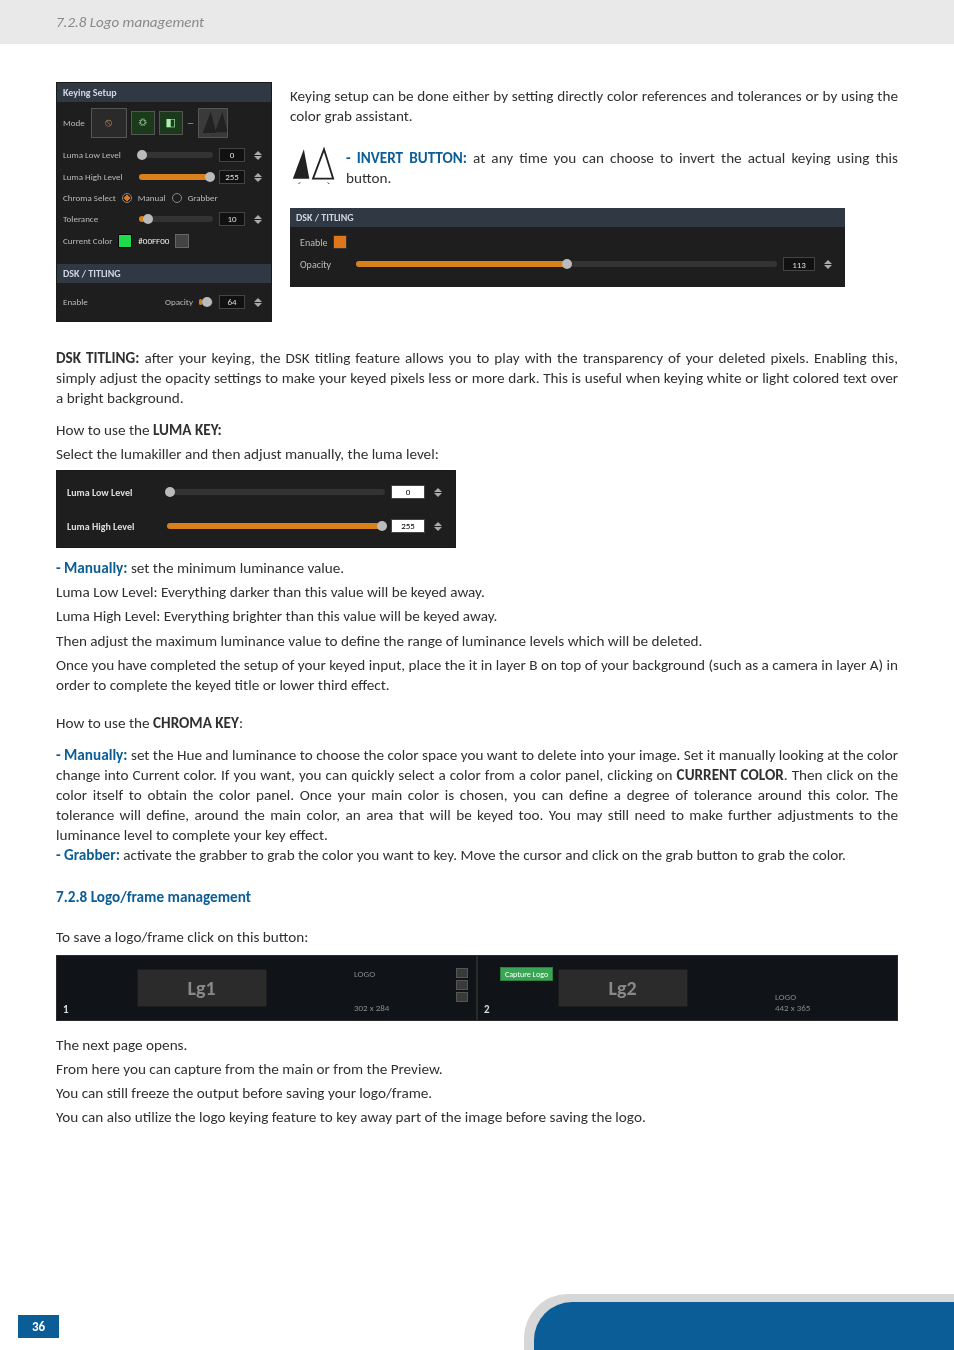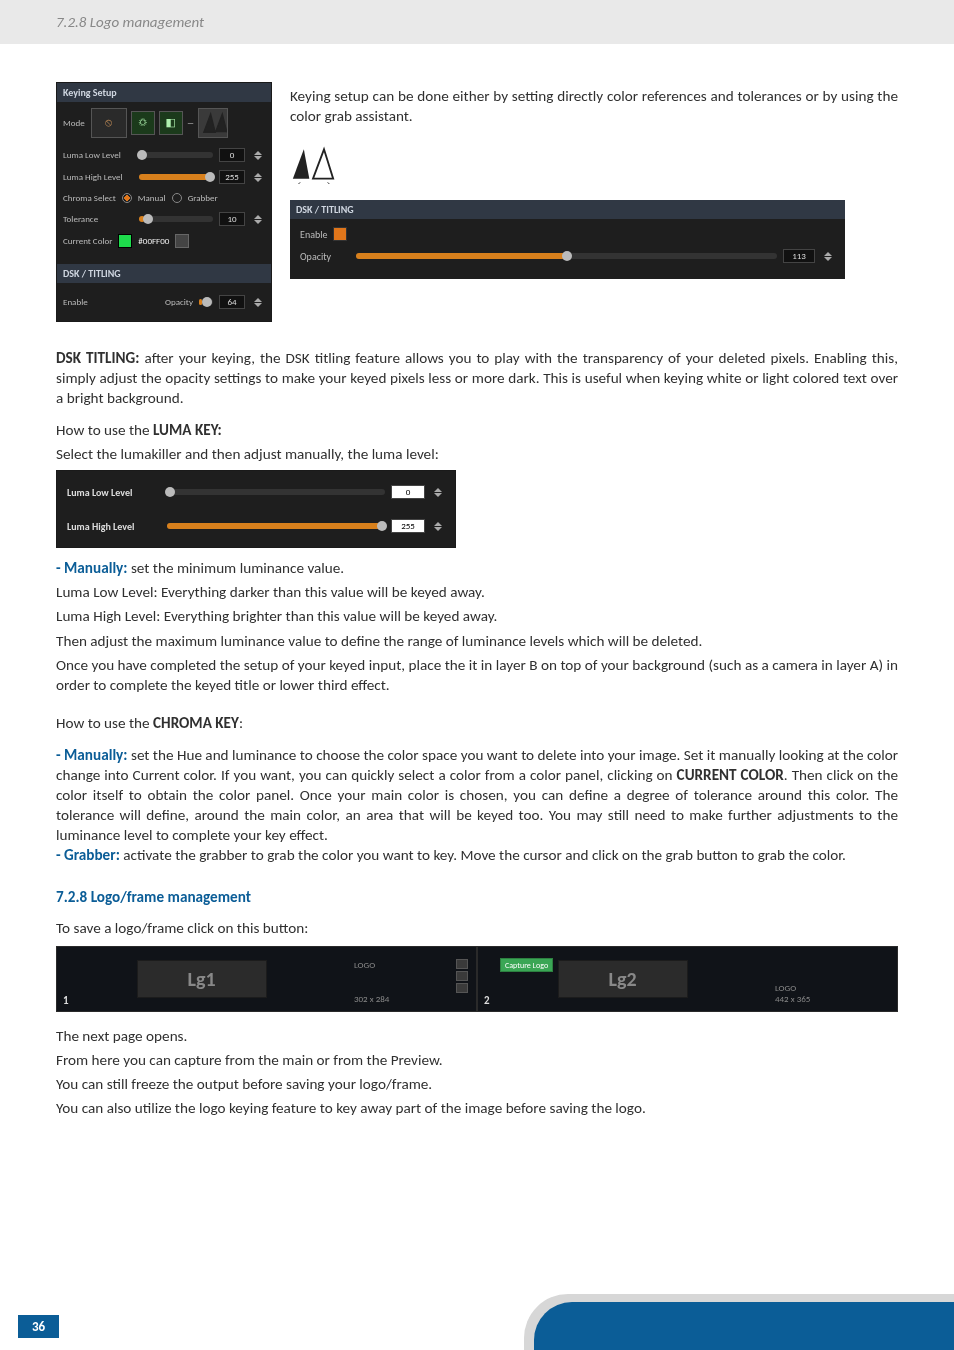--- a/index.html
+++ b/index.html
@@ -111,21 +111,21 @@
   p { margin: 4px 0; text-align: justify; }
   .mt12 { margin-top: 12px; }
   .mt18 { margin-top: 18px; }
   .lumakey-panel {
     width: 400px; background:#1e1e1e; margin-top:6px; margin-bottom:10px;
     border:1px solid #1a1a1a;
   }
   .lumakey-panel .slider-row .label { width:94px; font-size:10px; color:#ddd; font-weight:bold;}
   .lumakey-panel .slider-row { padding: 6px 10px;}
 
-  .section-head { color:#0b5d97; font-weight:bold; margin-top:22px; margin-bottom:11px;}
+  .section-head { color:#0b5d97; font-weight:bold; margin-top:22px; margin-bottom:20px;}
   .bullet-item { display:flex; }
   .bullet-item .body { flex:1; text-align:justify;}
 
   .logo-strip {
     display:flex; margin-top:8px; margin-bottom:14px;
     height:66px; width:100%;
   }
   .logo-cell {
     flex:1; background:#101318; border:1px solid #2a2a2a; position:relative;
     display:flex;
@@ -277,20 +277,23 @@
 
       <div class="invert-line">
         <div class="invert-icon">
           <svg viewBox="0 0 48 40">
             <path d="M2 36 L14 4 L20 36 Z" fill="#222"></path>
             <path d="M24 36 L36 4 L46 36 Z" fill="none" stroke="#222" stroke-width="2"></path>
             <line x1="10" y1="40" x2="6" y2="44" stroke="#222"></line>
             <line x1="40" y1="40" x2="44" y2="44" stroke="#222"></line>
           </svg>
         </div>
+        <p style="text-align:justify;">
+          <span class="blue-bold">- INVERT BUTTON:</span><span> at any time you can choose to invert the actual keying using this button.</span>
+        </p>
       </div>
 
       <div class="dsk-panel-wide">
         <div class="panel-title">DSK / TITLING</div>
         <div class="panel-body">
           <div class="enable-row">
             <span>Enable</span>
             <span class="enable-toggle"></span>
           </div>
           <div class="slider-row" style="font-size:10px;">

